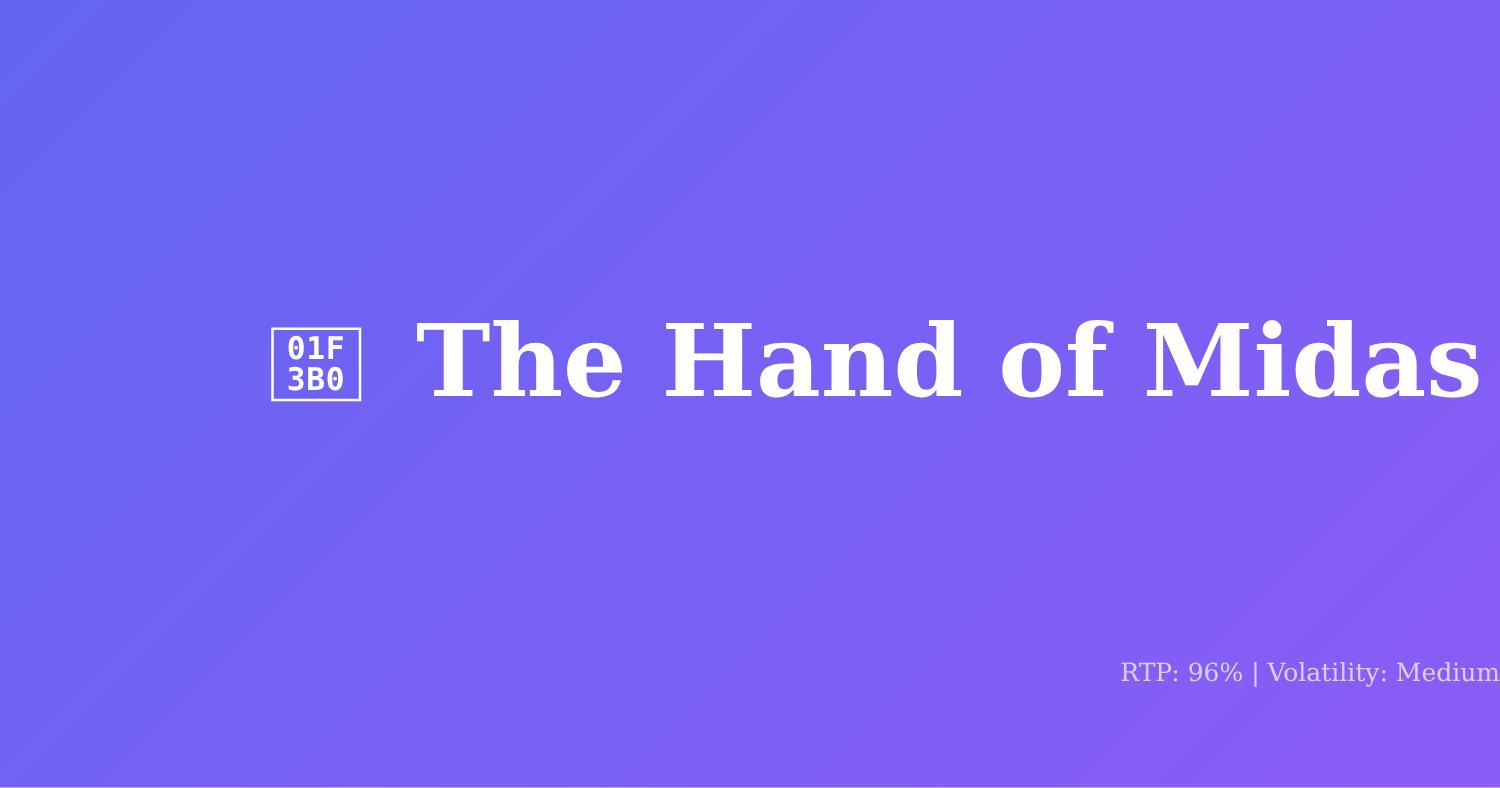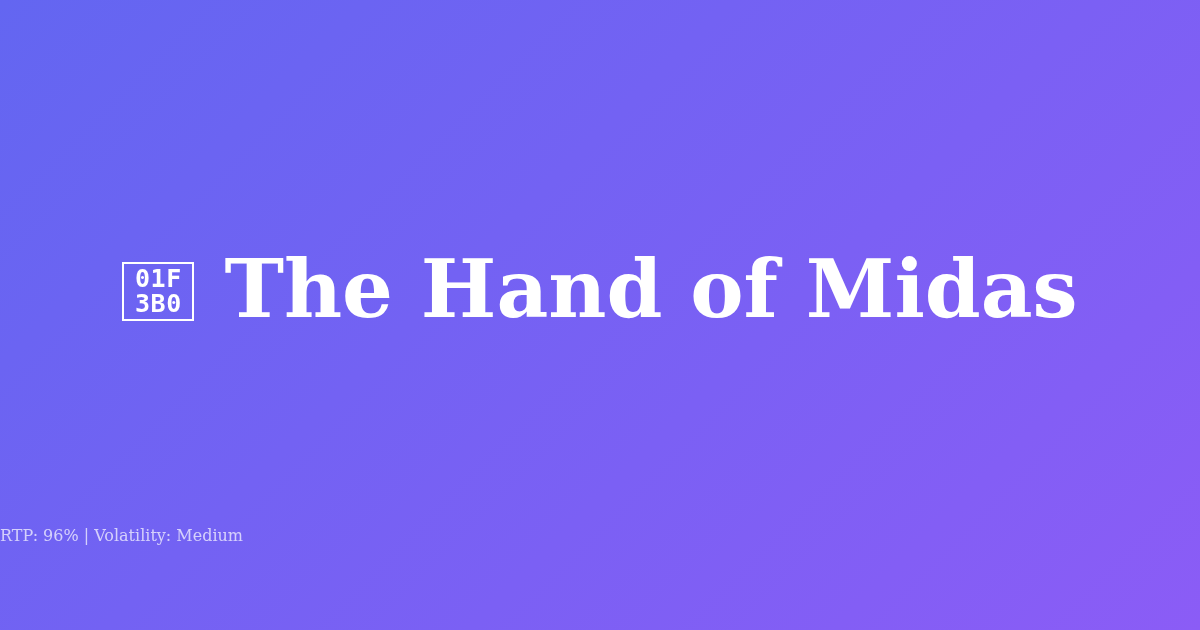--- a/index.html
+++ b/index.html
@@ -28,21 +28,21 @@
     align-items: center;
     justify-content: center;
     text-align: center;
     overflow: hidden;
   }
 
   
   .hero {
     display: flex;
     flex-direction: column;
-    align-items: center;
+    align-items: flex-end;
     justify-content: center;
     width: 100%;
     
     margin-top: -52px;
   }
 
   .title-row {
     display: flex;
     flex-direction: row;
     align-items: center;
@@ -94,44 +94,44 @@
     line-height: 1;
     color: rgba(255, 255, 255, 0.80);
   }
 
   
   .meta {
     position: absolute;
     left: 0;
     right: 0;
     top: 528px;
-    text-align: left;
+    text-align: right;
     font-family: "DejaVu Serif", "Liberation Serif", serif;
     font-weight: 400;
-    font-size: 16px;
+    font-size: 20px;
     line-height: 1;
     color: rgba(255, 255, 255, 0.70);
     white-space: nowrap;
   }
 </style>
 </head>
 <body>
 
 <div class="og-card">
 
   <div class="hero">
 
     <div class="title-row">
 
       <span class="tofu">
         <span class="tofu-row">01F</span>
         <span class="tofu-row">3B0</span>
       </span>
 
-      <h1 class="title-text" style="margin:0;">The Hand of Midas</h1>
+      <h1 class="title-text" style="margin:14px;">The Hand of Midas</h1>
 
     </div>
 
 
   </div>
 
   <div class="meta">RTP: 96% | Volatility: Medium</div>
 
 </div>
 

